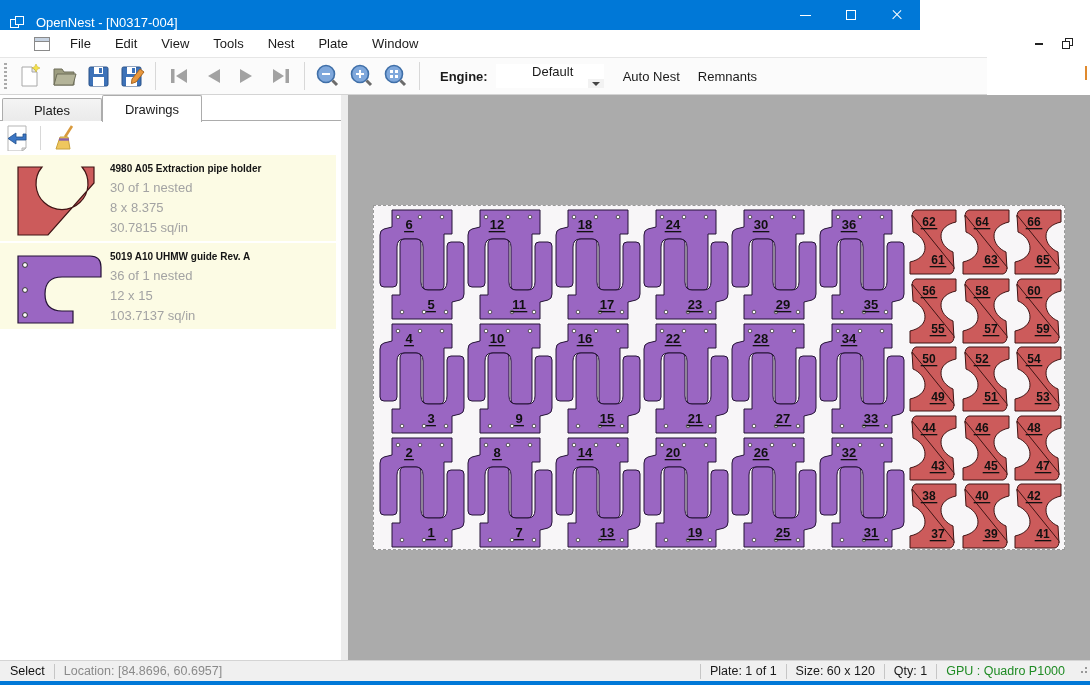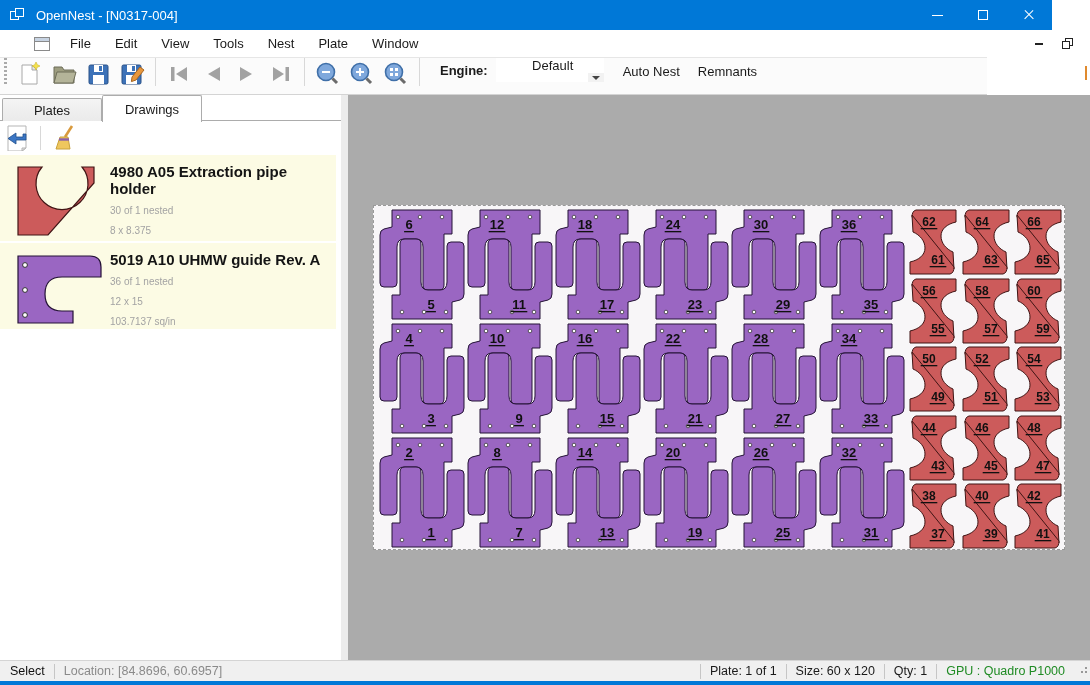--- a/index.html
+++ b/index.html
@@ -1,22 +1,22 @@
 <!DOCTYPE html>
 <html style="--titlebar: #0078D7; --purple: #9A66C2; --red: #CC5B5B; --canvas: #ABABAB; --plate: #F8F6F8; --item-bg: #FCFBE4; --gpu-green: #1F8B24; --loc-gray: #8A8A8A;"><head>
 <meta charset="utf-8">
 <style>
   * { margin:0; padding:0; box-sizing:border-box; }
   html,body { font-family:"Liberation Sans", sans-serif; }
   #app { position:relative; width:1090px; height:685px; background:#fff; overflow:hidden;
          font-size:13px; color:#1a1a1a; }
 
   
-  #titlebar { position:absolute; left:0; top:0; width:1052px; height:30px;
-              background:var(--titlebar); display:flex; align-items:center; }
+  #titlebar { position:absolute; left:0; top:0; width:920px; height:30px;
+              background:var(--titlebar); display:flex; align-items:flex-end; }
   #titlebar .appicon { width:16px; height:14px; margin-left:10px; position:relative; }
   #titlebar .appicon .sq1 { position:absolute; left:0; top:3px; width:9px; height:9px; border:1.5px solid #fff; }
   #titlebar .appicon .sq2 { position:absolute; left:5px; top:0; width:9px; height:9px; border:1.5px solid #fff; background:var(--titlebar); }
   #titlebar .title { color:#fff; margin-left:10px; font-size:13px; }
   #titlebar .winbtns { margin-left:auto; display:flex; height:30px; }
   .winbtn { width:46px; height:30px; display:flex; align-items:center; justify-content:center; }
   .winbtn .bar { width:11px; height:1px; background:#fff; }
   .winbtn .box { width:10px; height:10px; border:1px solid #fff; }
   .xglyph { position:relative; width:12px; height:12px; }
   .xglyph i { position:absolute; left:0; top:5px; width:12px; height:1.4px; background:#fff; }
@@ -33,21 +33,21 @@
   .mdibtn { width:22px; height:18px; display:flex; align-items:center; justify-content:center; }
   .mdibtn .bar { width:8px; height:2px; background:#222; }
   .restore-glyph { position:relative; width:11px; height:11px; }
   .restore-glyph .r1 { position:absolute; left:3px; top:0; width:8px; height:8px; border:1.5px solid #222; background:#fff; }
   .restore-glyph .r2 { position:absolute; left:0; top:3px; width:8px; height:8px; border:1.5px solid #222; background:#fff; }
   .xdark i { background:#222; }
 
   
   #toolbar { position:absolute; left:0; top:57px; width:987px; height:38px; background:#FBFBFB;
              border-top:1px solid #E6E6E6; border-bottom:1px solid #D4D4D4;
-             display:flex; align-items:flex-start; }
+             display:flex; align-items:center; }
   #toolbar .grip { width:3px; height:26px; margin:0 6px 0 4px;
                    background:repeating-linear-gradient(#aaa 0 2px, transparent 2px 4px); }
   .tbtn { width:34px; height:32px; display:flex; align-items:center; justify-content:center; }
   .tsep { width:1px; height:28px; background:#D8D8D8; margin:0 6px; }
   #engine-area { display:flex; align-items:center; margin-left:14px; }
   #engine-area .lbl { font-weight:bold; margin-right:8px; }
   #engine-select { width:108px; height:24px; display:flex; align-items:center; background:#fff; padding-left:6px;flex-direction:column; }
   #engine-select .caret-box { margin-left:auto; width:16px; height:22px; background:#f2f2f2; display:flex; align-items:center; justify-content:center; }
   .caret { width:0; height:0; border-left:4px solid transparent; border-right:4px solid transparent; border-top:4px solid #444; }
   .tool-label { padding:6px 9px; }
@@ -61,22 +61,22 @@
   .tab.active { top:0; height:27px; padding-top:6px; background:#fff; z-index:2; }
   #tab-plates { left:2px; }
   #tab-drawings { left:102px; }
   #panel-toolbar { position:absolute; left:0; top:27px; width:341px; height:31px; background:#fff;
                    display:flex; align-items:center; }
   #panel-toolbar .tsep { height:24px; }
   #drawing-list { position:absolute; left:0; top:60px; width:341px; height:505px; background:#fff; }
   .drawing-item { position:relative; width:336px; height:86px; background:var(--item-bg); margin-bottom:2px; }
   .drawing-item .thumb { position:absolute; left:12px; top:6px; }
   .drawing-item .info { position:absolute; left:110px; top:8px; }
-  .drawing-item .dtitle { font-weight:bold; font-size:15px; color:#141414; margin-bottom:4px; }
-  .drawing-item .dline { font-size:10px; color:#A3A3A3; line-height:20px; }
+  .drawing-item .dtitle { font-weight:bold; font-size:10px; color:#141414; margin-bottom:4px; }
+  .drawing-item .dline { font-size:13px; color:#A3A3A3; line-height:20px; }
 
   
   #canvas { position:absolute; left:341px; top:95px; width:749px; height:565px; background:var(--canvas);
             border-left:7px solid #ECECEC; }
   #plate { position:absolute; left:373px; top:205px; width:692px; height:345px;
            background:var(--plate); border:1px dashed #999; }
   #plate svg.cell { position:absolute; overflow:visible; }
   text.plabel { font-family:"Liberation Sans", sans-serif; font-weight:bold; font-size:13px; fill:#101010; }
   text.rlabel { font-family:"Liberation Sans", sans-serif; font-weight:bold; font-size:12px; fill:#101010; }
 

